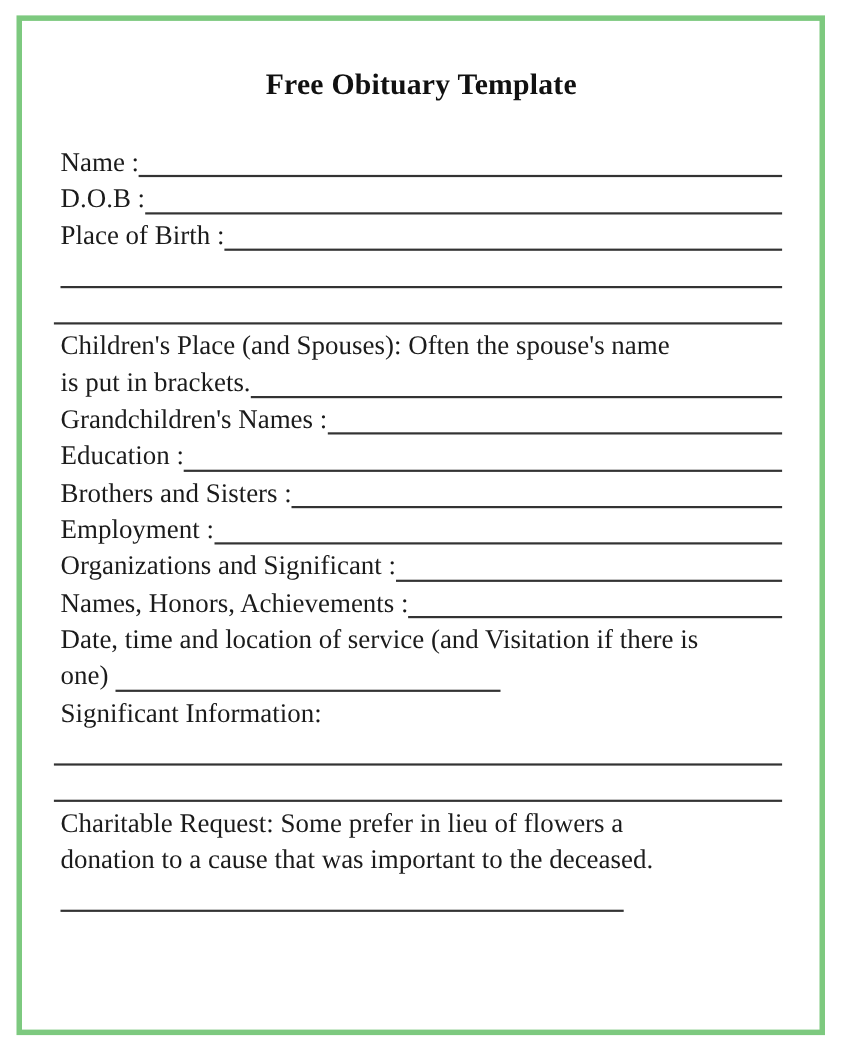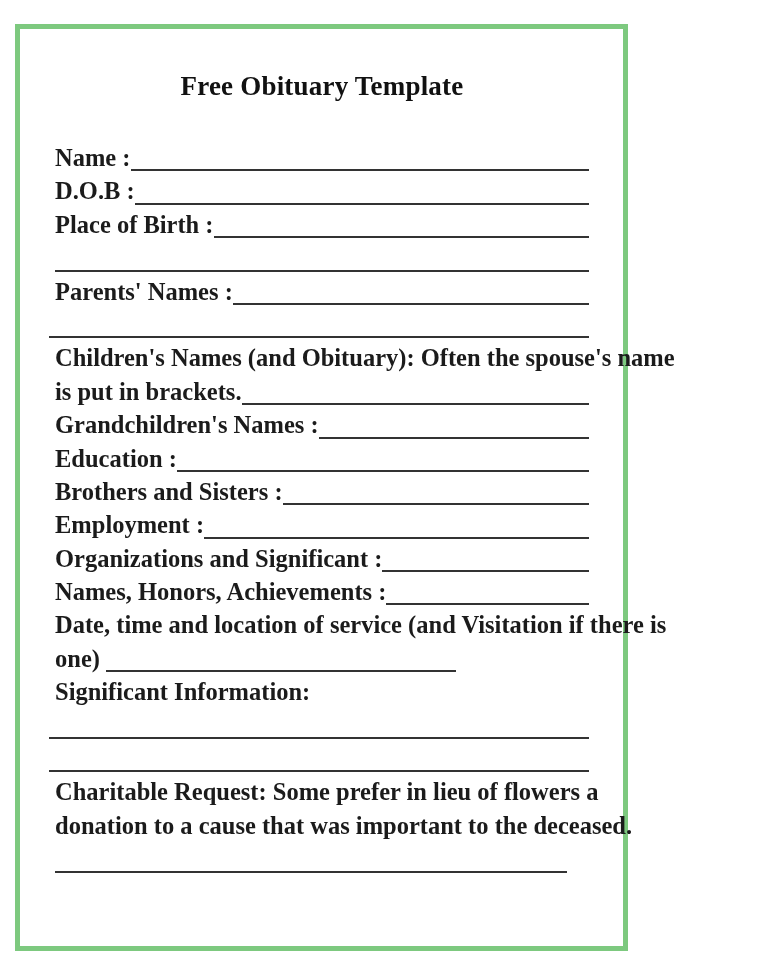--- a/index.html
+++ b/index.html
@@ -4,22 +4,22 @@
 <style>
   * { margin: 0; padding: 0; box-sizing: border-box; }
   html, body {
     width: 768px; height: 957px;
     background: #ffffff;
     font-family: "Liberation Serif", "DejaVu Serif", serif;
     overflow: hidden;
   }
   .page {
     position: absolute;
-    left: 15px; top: 24px;
-    width: 613px; height: 927px;
+    left: 15px; top: 14px;
+    width: 735px; height: 927px;
     border: 5px solid #7dc97f;
     background: #ffffff;
   }
   .content {
     padding: 39px 34px 0 35px;
     color: #1b1b1b;
   }
   .doc-title {
     text-align: center;
     font-size: 27px;
@@ -29,21 +29,20 @@
     letter-spacing: 0.2px;
     color: #111111;
   }
   .rows { width: 100%; }
   .row {
     display: flex;
     align-items: stretch;
     height: 33.4px;
     font-size: 24.5px;
     white-space: pre;
-    font-weight: bold;
   }
   .row .lbl {
     line-height: 33.4px;
     display: block;
   }
   .row .ul {
     flex: 1 1 auto;
     border-bottom: 2px solid #333333;
     margin-bottom: 3px;
   }
@@ -57,23 +56,22 @@
 <body>
 
 <div class="page">
   <div class="content">
     <div class="doc-title">Free Obituary Template</div>
     <div class="rows">
         <div class="row field"><span class="lbl">Name :</span><span class="ul"></span></div>
         <div class="row field"><span class="lbl">D.O.B :</span><span class="ul"></span></div>
         <div class="row field"><span class="lbl">Place of Birth :</span><span class="ul"></span></div>
         <div class="row field"><span class="ul"></span></div>
-        <div class="row field"><span class="lbl">Parents' Names :</span><span class="ul"></span></div>
         <div class="row line"><span class="ul"></span></div>
-        <div class="row text"><span class="lbl">Children's Names (and Obituary): Often the spouse's name</span></div>
+        <div class="row text"><span class="lbl">Children's Place (and Spouses): Often the spouse's name</span></div>
         <div class="row field"><span class="lbl">is put in brackets.</span><span class="ul"></span></div>
         <div class="row field"><span class="lbl">Grandchildren's Names :</span><span class="ul"></span></div>
         <div class="row field"><span class="lbl">Education :</span><span class="ul"></span></div>
         <div class="row field"><span class="lbl">Brothers and Sisters :</span><span class="ul"></span></div>
         <div class="row field"><span class="lbl">Employment :</span><span class="ul"></span></div>
         <div class="row field"><span class="lbl">Organizations and Significant :</span><span class="ul"></span></div>
         <div class="row field"><span class="lbl">Names, Honors, Achievements :</span><span class="ul"></span></div>
         <div class="row text"><span class="lbl">Date, time and location of service (and Visitation if there is</span></div>
         <div class="row field-partial"><span class="lbl">one) </span><span class="ul" style="width: 350px;"></span></div>
         <div class="row text"><span class="lbl">Significant Information:</span></div>

